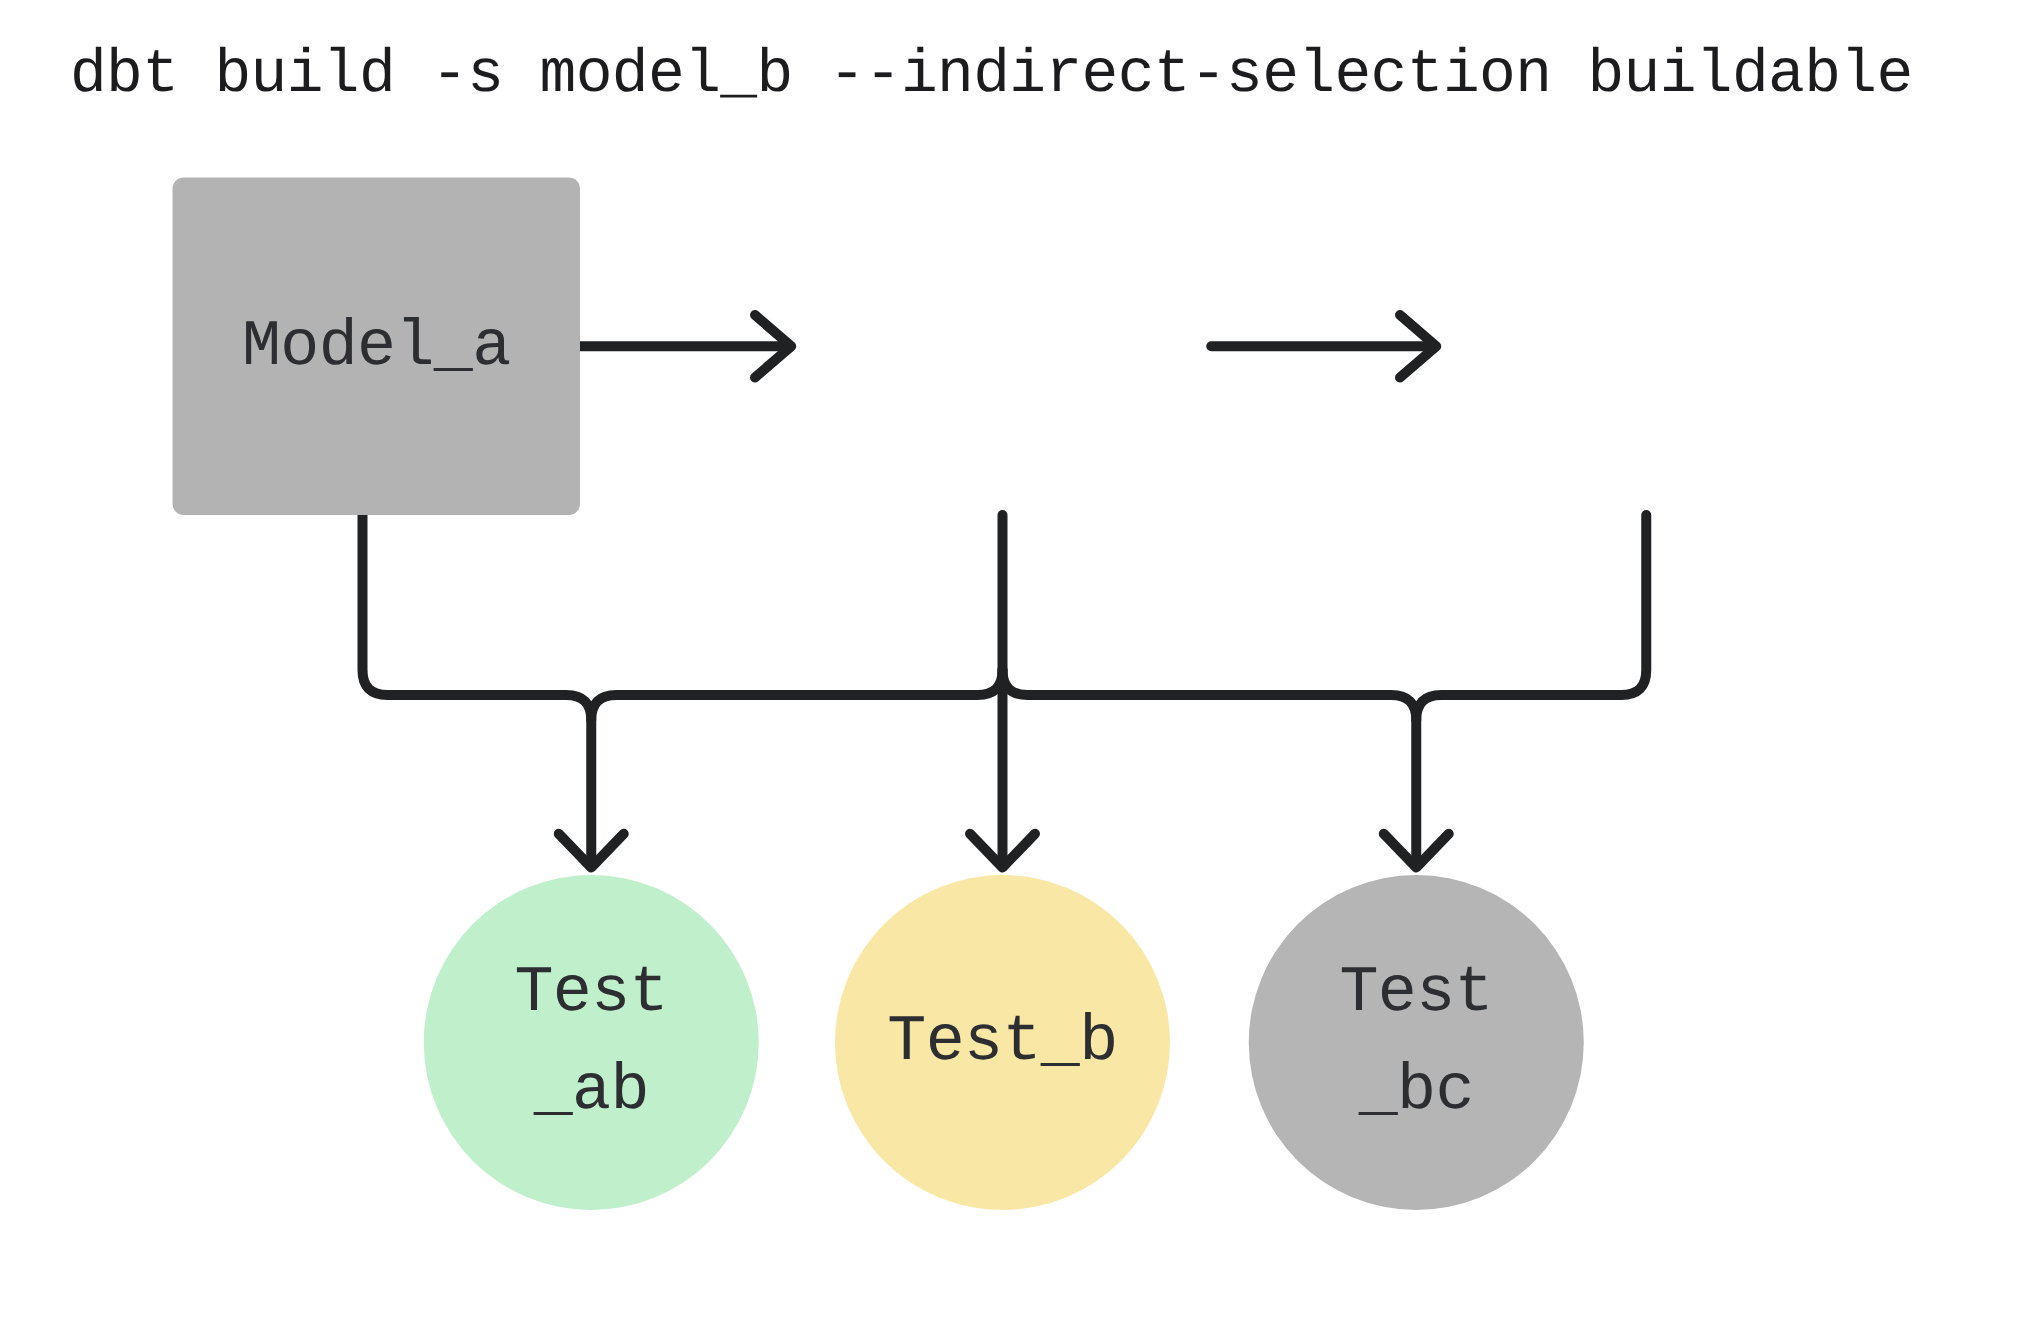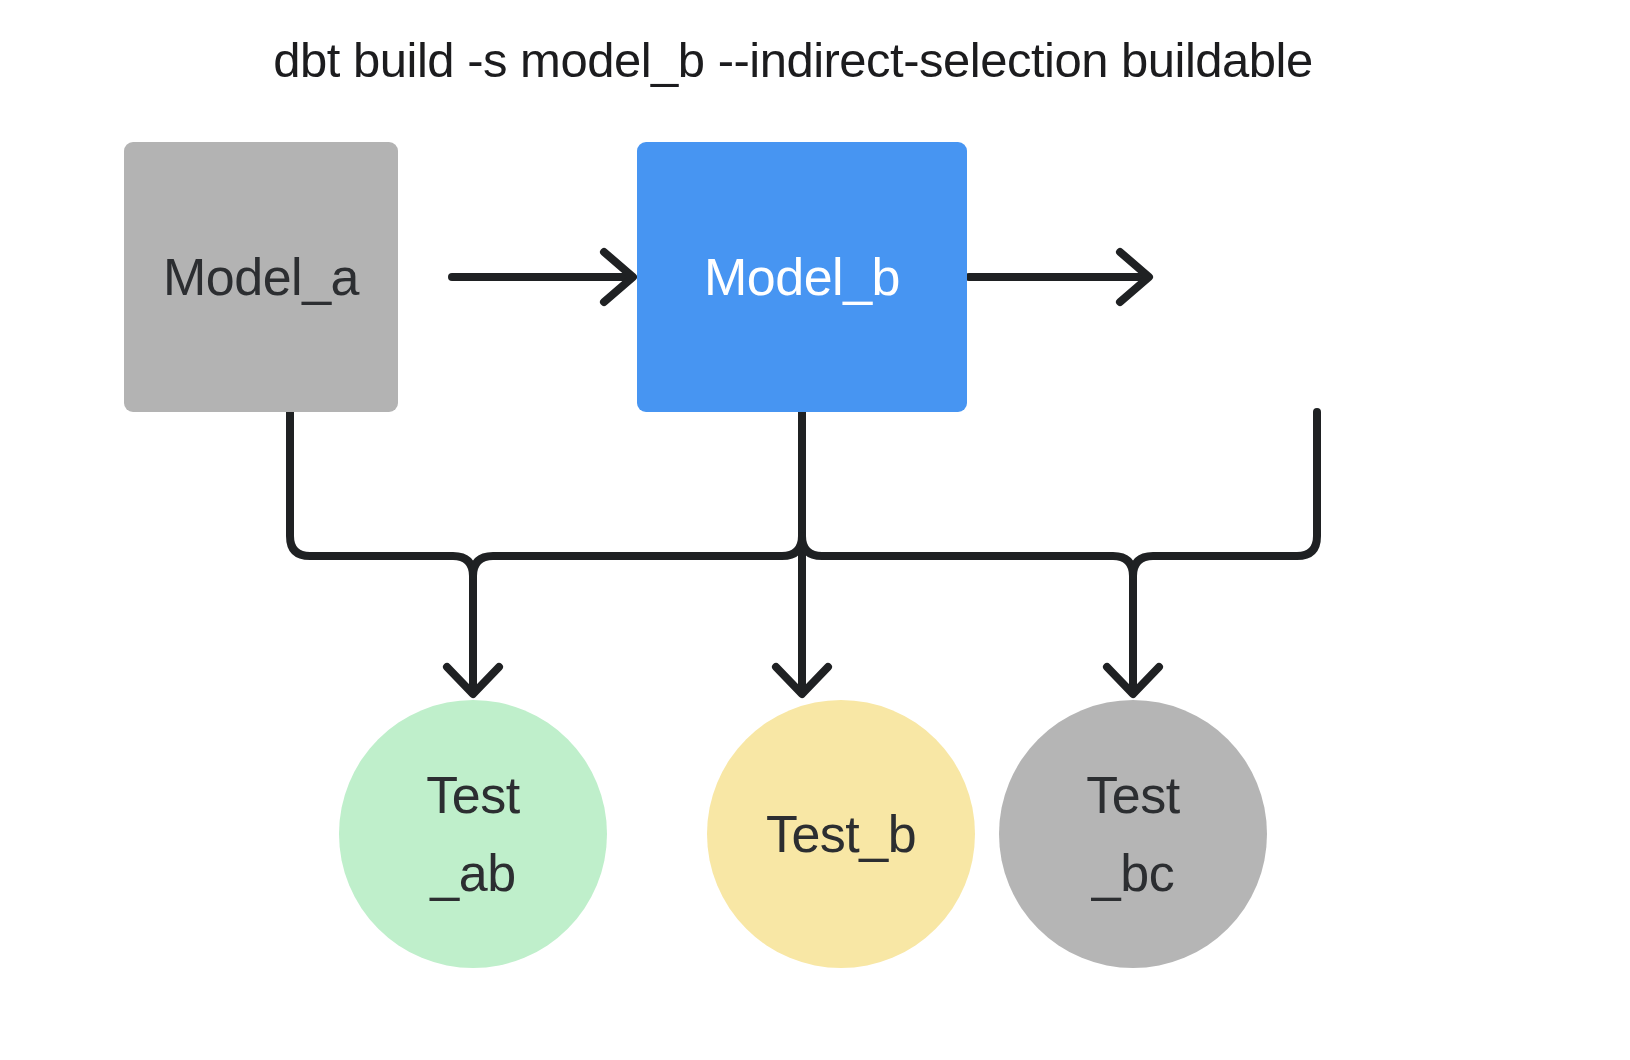--- a/index.html
+++ b/index.html
@@ -2,21 +2,21 @@
 <html><head>
 <meta charset="utf-8">
 <style>
   html, body { margin: 0; padding: 0; background: #ffffff; }
   .canvas {
     position: relative;
     width: 1630px;
     height: 1060px;
     background: #ffffff;
     overflow: hidden;
-    font-family: Liberation Sans, sans-serif;
+    font-family: Liberation Mono, monospace;
   }
   .title {
     position: absolute;
     left: 0;
     top: 32px;
     width: 1586px;
     text-align: center;
     font-size: 49px;
     font-weight: 500;
     color: #1c1c1e;
@@ -29,33 +29,33 @@
     display: flex;
     align-items: center;
     justify-content: center;
     font-size: 52px;
     font-weight: 400;
     color: #2c2e31;
     letter-spacing: -0.5px;
     text-align: center;
   }
   .model { border-radius: 9px; }
-  .model-a { left: 124px; top: 142px; width: 274px; height: 270px; background: #b3b3b3; }
+  .model-a { left: 138px; top: 142px; width: 326px; height: 270px; background: #b3b3b3; }
   .model-b { left: 637px; top: 142px; width: 330px; height: 270px; background: #4795f2; color: #ffffff; }
   .model-c { left: 1155px; top: 142px; width: 332px; height: 270px; background: #b3b3b3; }
   .test {
     border-radius: 50%;
     width: 268px;
     height: 268px;
     top: 700px;
     flex-direction: column;
     line-height: 1.5;
   }
   .test-ab { left: 339px;  background: #bfefcb; }
-  .test-b  { left: 707px;  background: #f8e7a5; }
+  .test-b  { left: 668px;  background: #f8e7a5; }
   .test-bc { left: 999px;  background: #b5b5b5; }
   .test span { display: block; }
 </style>
 </head>
 <body>
 
 <div class="canvas">
 
   <div class="title">dbt build -s model_b --indirect-selection buildable</div>
 
@@ -92,23 +92,20 @@
 
     <g>
       <path d="M1133,576 Q1133,556 1153,556 L1297,556 Q1317,556 1317,536 L1317,412"></path>
     </g>
   </svg>
 
   <div class="node model model-a">
     <span>Model_a</span>
   </div>
 
-  <div class="node model model-b">
-    <span>Model_b</span>
-  </div>
 
 
   <div class="node test test-ab">
     <span>Test</span>
     <span>_ab</span>
   </div>
 
   <div class="node test test-b">
     <span>Test_b</span>
   </div>

